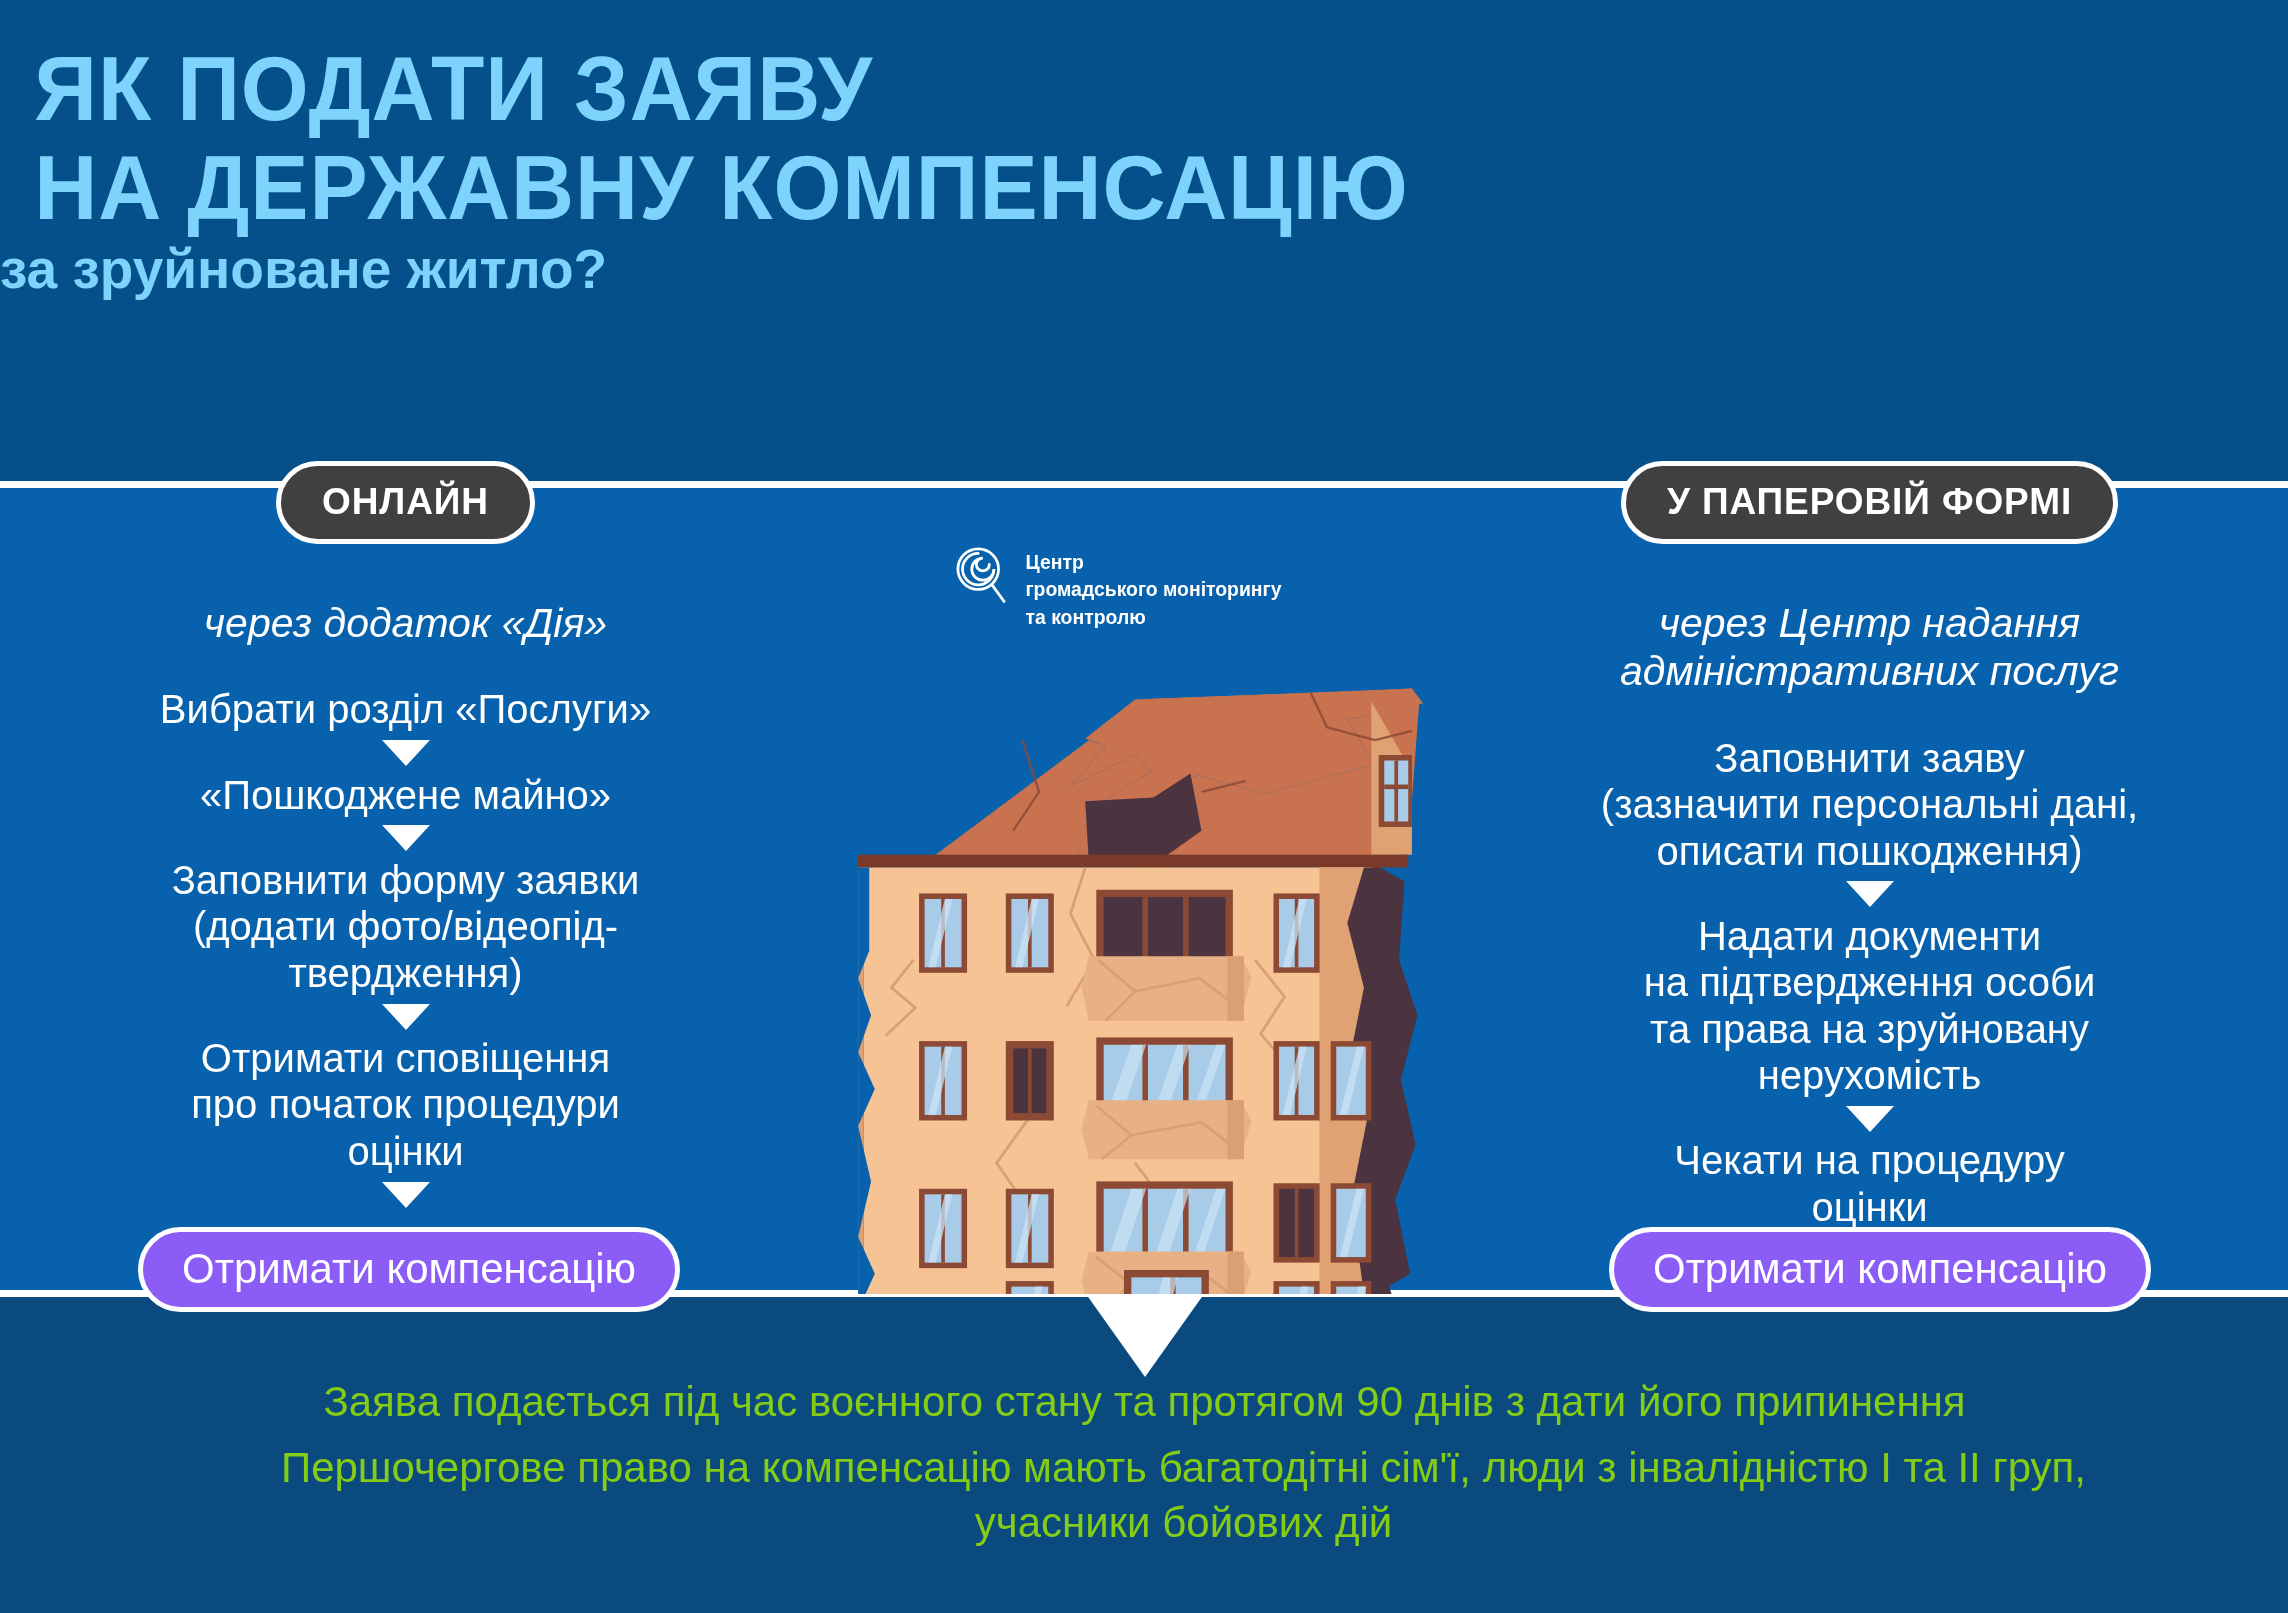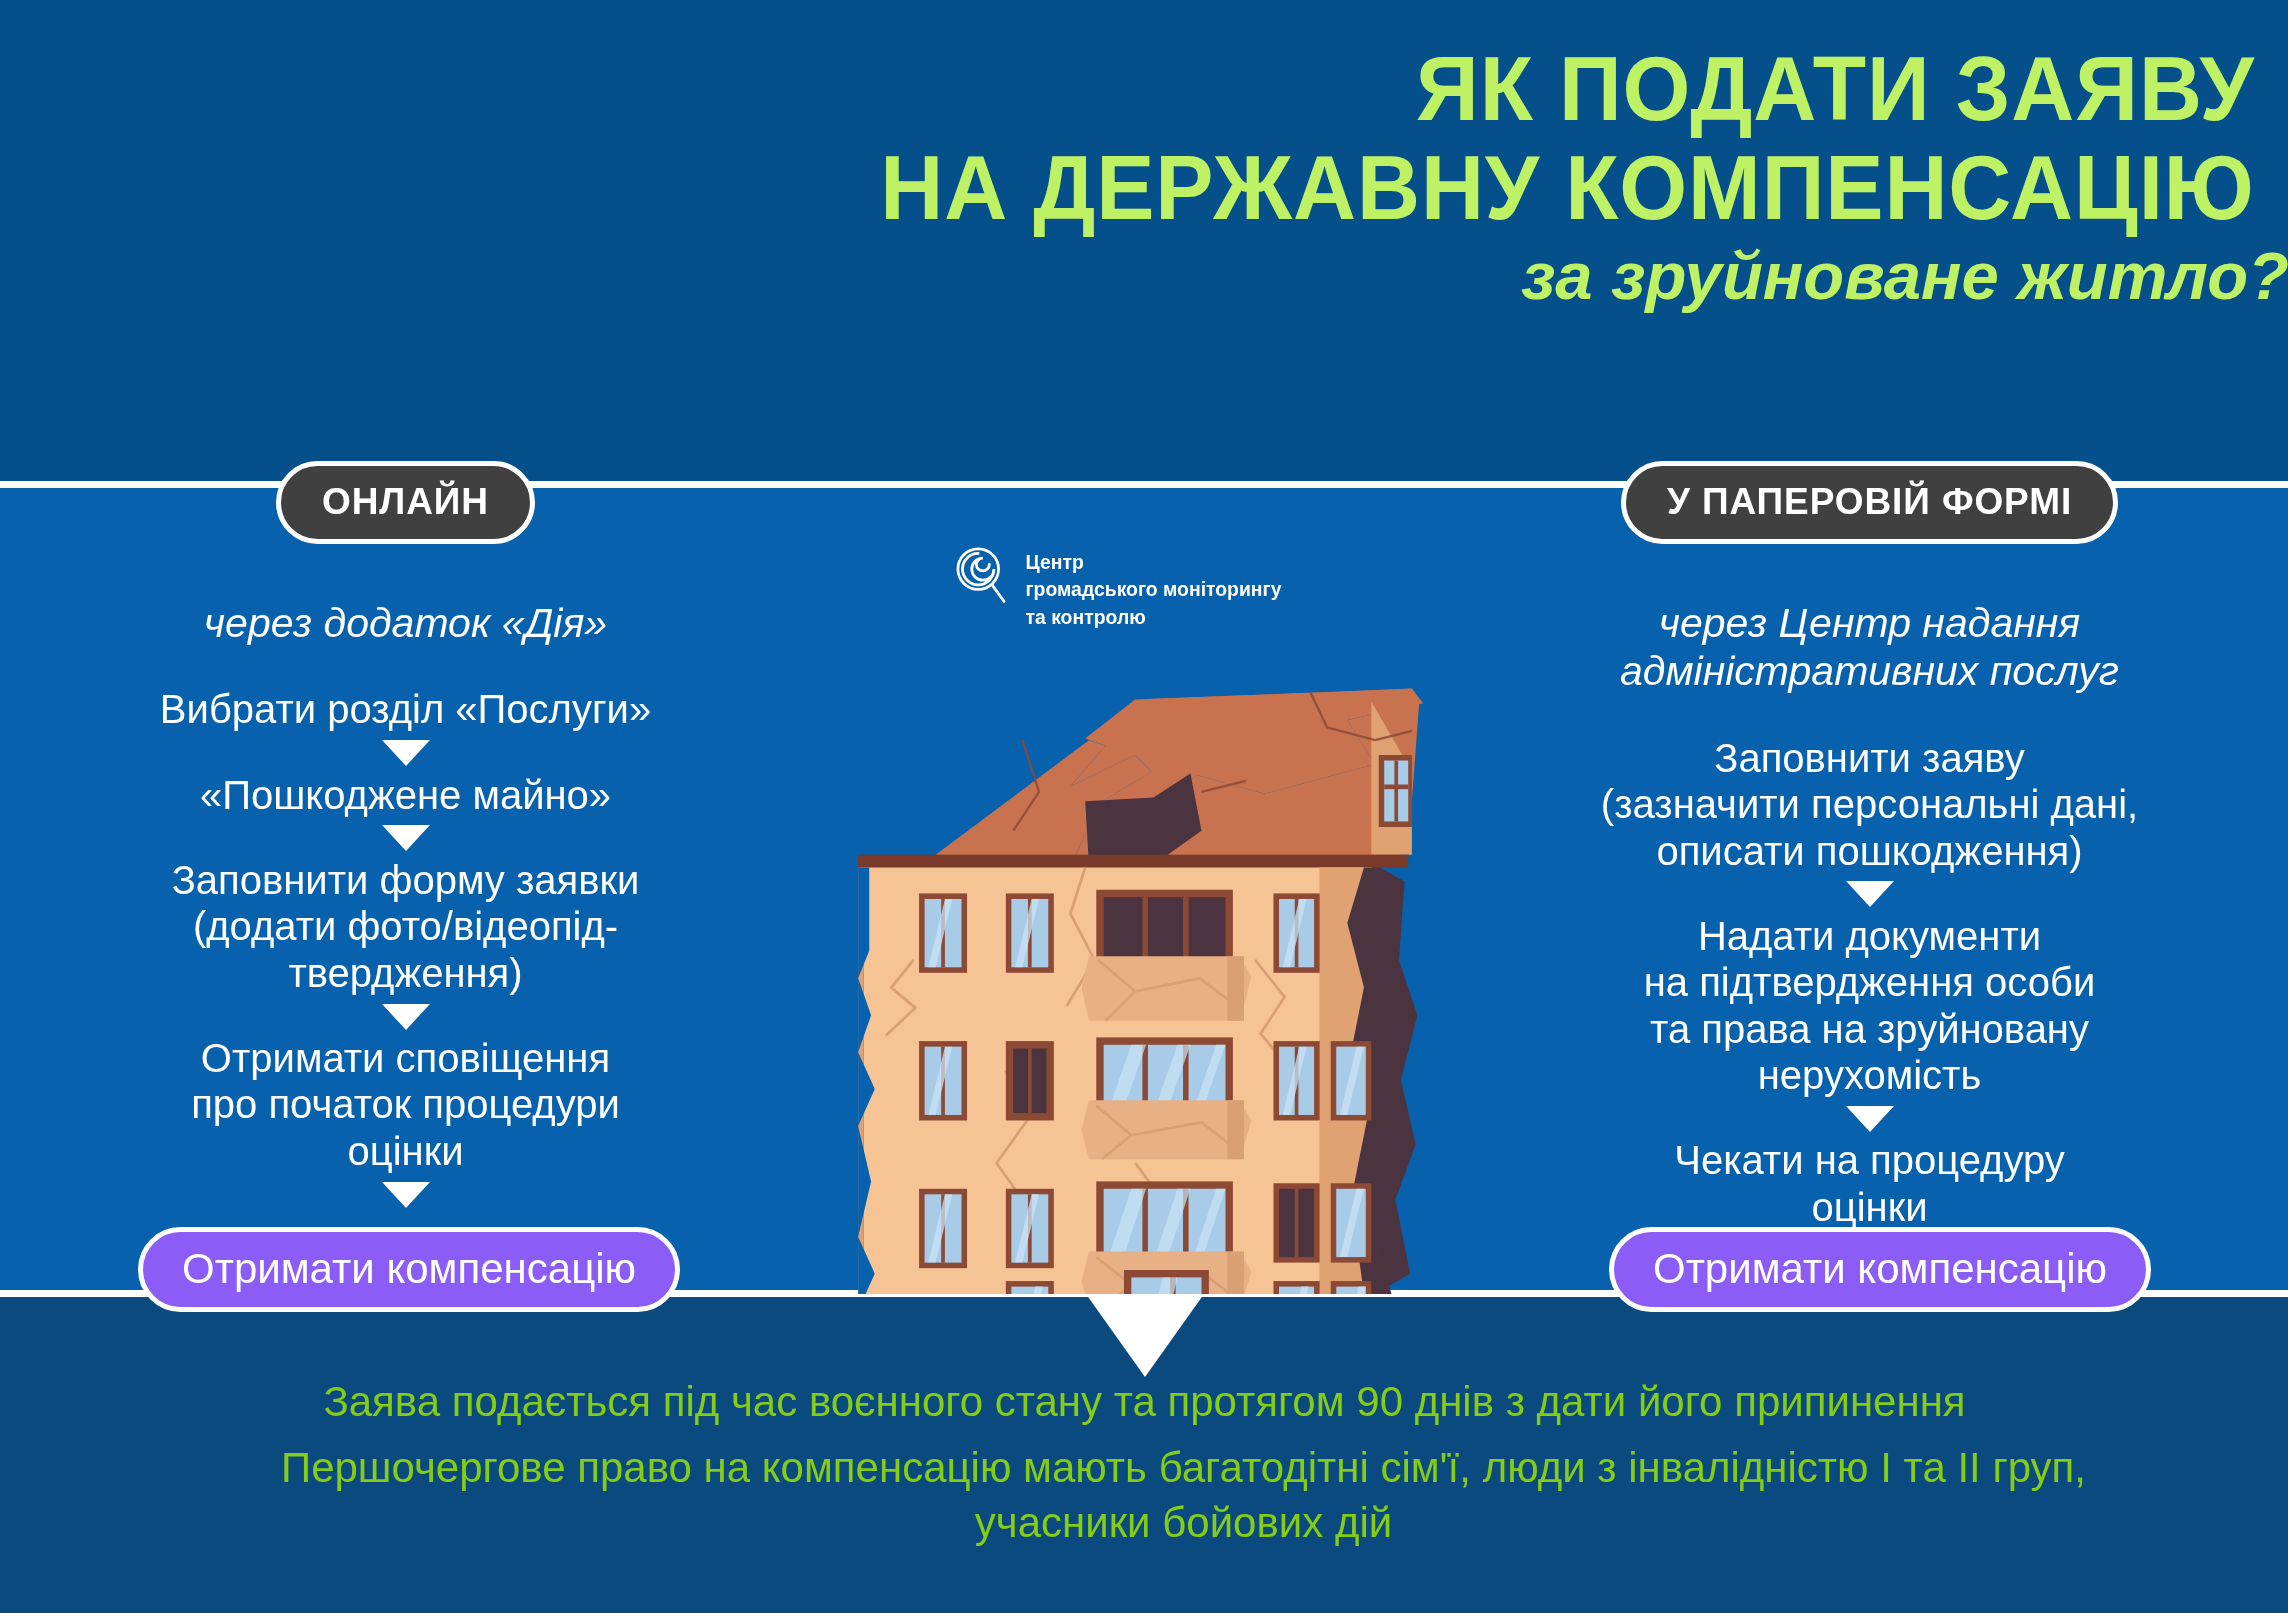--- a/index.html
+++ b/index.html
@@ -21,33 +21,33 @@
   .band-mid{top:485px;height:809px;background:#0761ac;}
   .band-footer{top:1294px;height:319px;background:#0b4a7f;}
 
   .rule{position:absolute;left:0;width:100%;height:6.5px;background:#ffffff;}
   .rule-top{top:481px;}
   .rule-bottom{top:1290px;}
 
   
   .title-wrap{
     position:absolute;top:44px;left:0;width:100%;
-    text-align:right;color:#bef264;
+    text-align:left;color:#7dd3fc;
   }
   .title-1,.title-2{
     font-weight:800;
     letter-spacing:0.9px;
     text-transform:uppercase;
     line-height:1.0;
     transform:scaleX(.97);
   }
   .title-1{font-size:90px;margin-bottom:9.2px;}
   .title-2{font-size:90px;margin-bottom:7.4px;}
   .title-3{
-    font-size:67px;font-weight:800;line-height:1.05;font-style:italic;
+    font-size:55px;font-weight:800;line-height:1.05;
   }
 
   
   .col{
     position:absolute;top:503px;
     text-align:center;color:#ffffff;
   }
   .col-left{left:55px;width:701px;}
   .col-right{right:55px;width:729px;}
 

